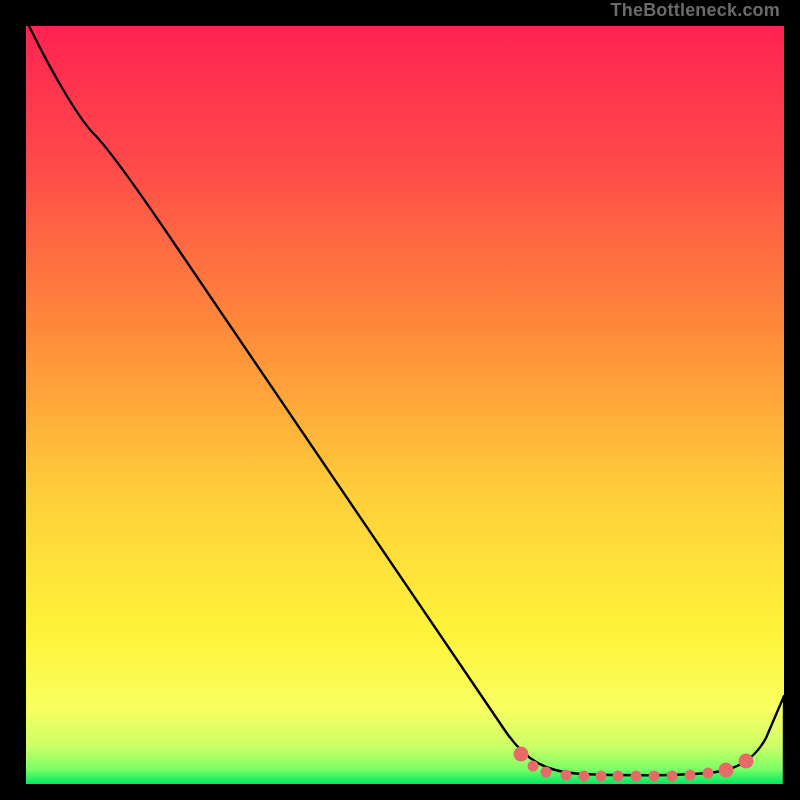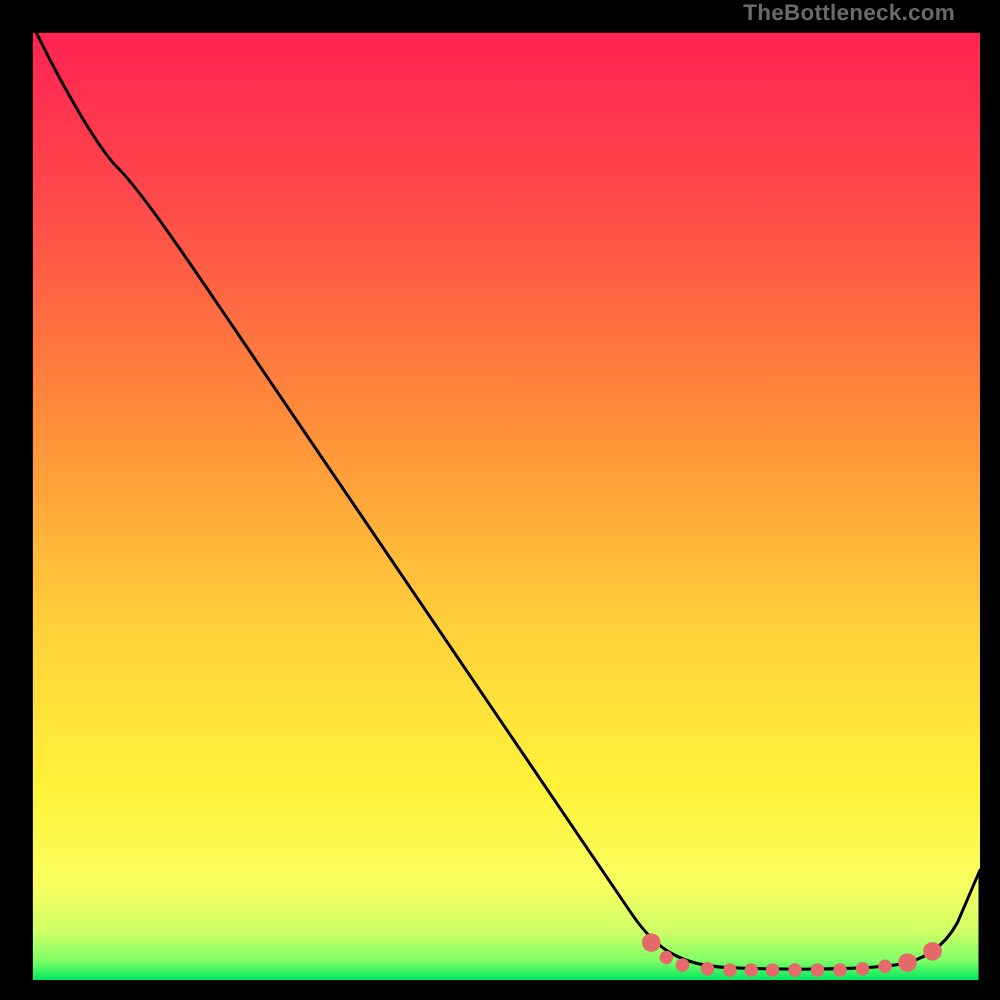--- a/index.html
+++ b/index.html
@@ -13,21 +13,21 @@
   }
   .outer {
     width: 800px;
     height: 800px;
     background: #000000;
     position: relative;
   }
   .watermark {
     position: absolute;
     top: 0px;
-    right: 36px;
+    right: 20px;
     color: #6a6a6a;
     font-size: 18px;
     font-weight: bold;
     letter-spacing: 0.2px;
     z-index: 50;
   }
   .plot {
     position: absolute;
     left: 26px;
     right: 16px;

